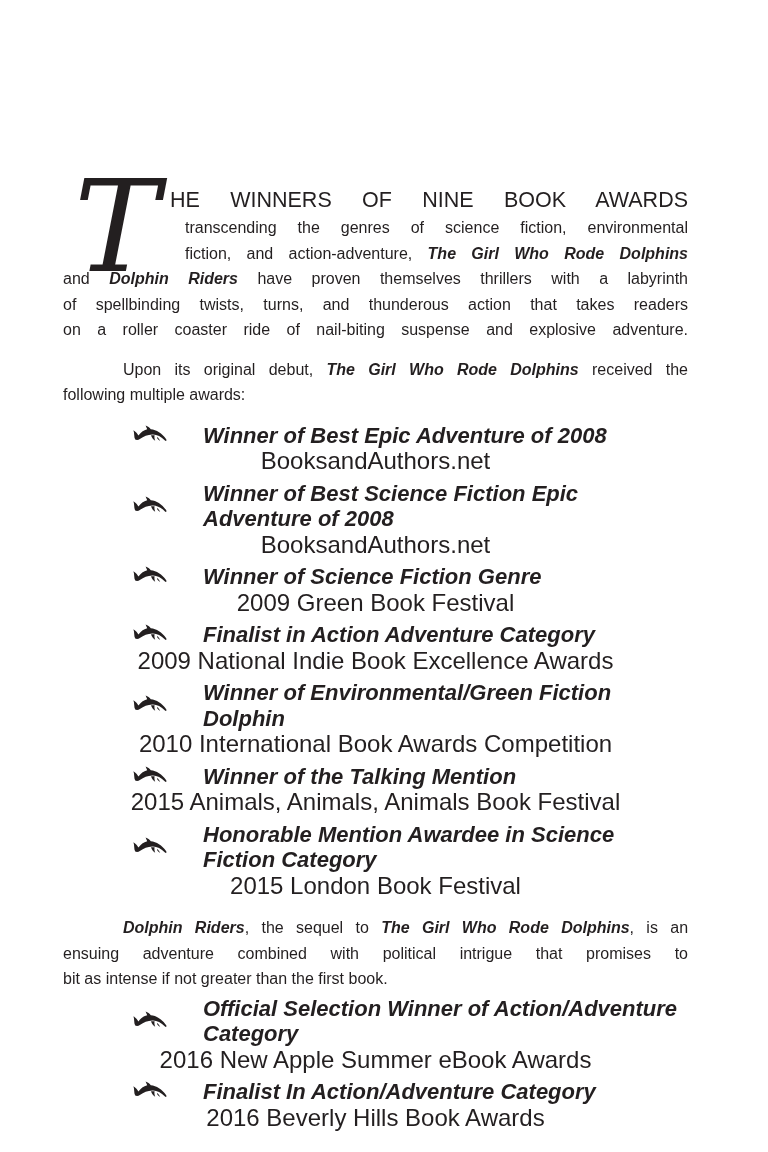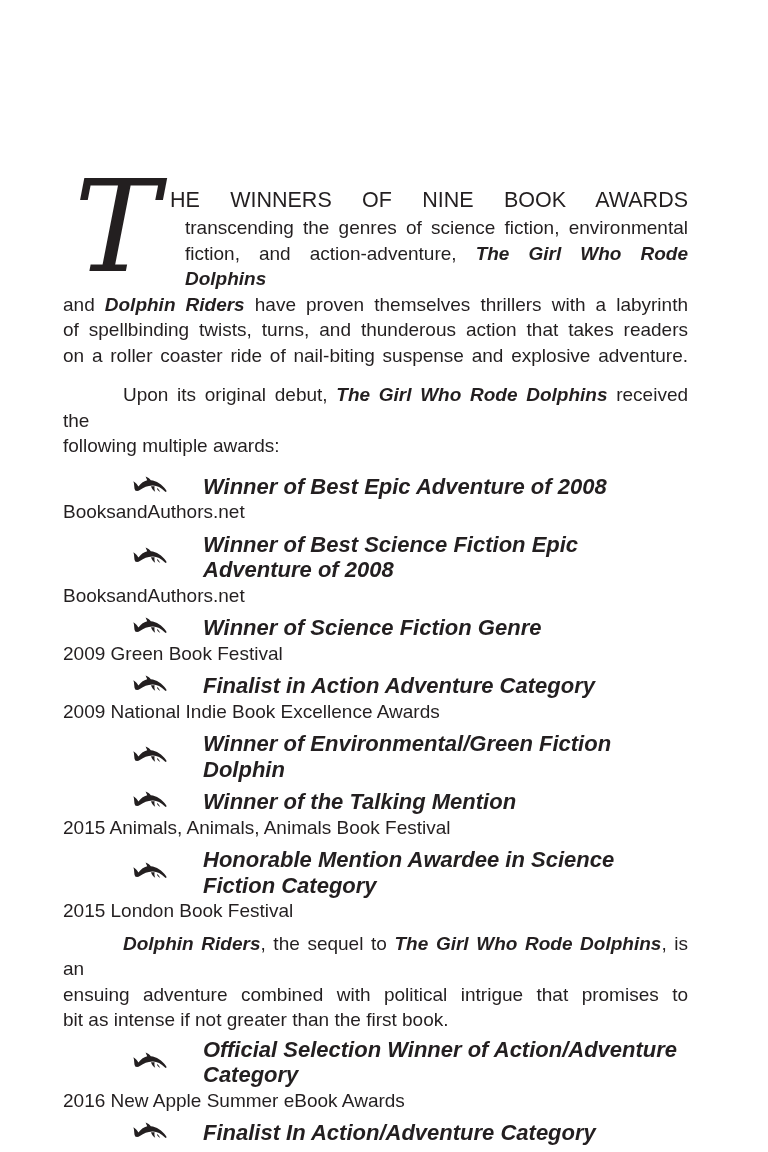--- a/index.html
+++ b/index.html
@@ -9,21 +9,21 @@
     background:#ffffff;
     font-family:"Liberation Sans",sans-serif;
     color:#231f20;
     overflow:hidden;
     margin:0 auto;
   }
   .content{
     position:absolute;
     left:63px;top:185px;width:625px;
   }
-  .line{line-height:25.5px;font-size:19px;}
+  .line{line-height:25.5px;font-size:16px;}
   .jst{text-align:justify;text-align-last:justify;-moz-text-align-last:justify;}
   .heading-line{
     font-size:21.5px;line-height:30px;
     padding-left:107px;
   }
   .pad2{padding-left:122px;}
   .ind{text-indent:60px;}
   .bi{font-weight:bold;font-style:italic;}
   .dropcap{
     position:absolute;
@@ -40,24 +40,24 @@
   .award-head{display:flex;align-items:center;}
   .dolphin-wrap{margin-left:70px;width:34px;height:21px;flex:0 0 auto;}
   .dolphin-wrap svg{display:block;width:34px;height:21px;}
   .dolphin-wrap path{fill:#231f20;}
   .award-title{
     margin-left:36px;
     font-size:22px;font-weight:bold;font-style:italic;
     line-height:25.5px;
   }
   .award-source{
-    text-align:left;
-    font-size:19px;line-height:25.5px;
-  }
-  .para-sequel{margin-top:7px;}
+    text-align:center;
+    font-size:24px;line-height:25.5px;
+  }
+  .para-sequel{margin-top:17px;}
   .awards-2{margin-top:4px;}
 </style>
 </head>
 <body>
 
 <div class="page">
 
   <div class="dropcap">T</div>
 
   <div class="content">
@@ -138,20 +138,21 @@
         <div class="award-head">
           <span class="dolphin-wrap">
               <svg viewBox="0 0 34 21">
                 <path d="M2.2,14.5 C0.8,12 1.6,8 0.4,5.2 C2.8,6.6 4.6,8.6 5.4,10.6 C7.6,7.4 10.6,5 14.2,4.2 L12.6,0.6 C14.8,1.4 16.6,2.6 17.8,4.2 C23.4,4.6 29,8.2 33.2,14.2 C34,15.4 33,16.6 32,15.6 C28,11.2 23.6,9.2 19.4,9.4 C14.6,9.6 10.4,11.4 7.2,13.8 C5.4,15.1 3.6,15.3 2.2,14.5 Z"></path>
                 <path d="M18,10.2 C18.8,12.6 20.2,14.6 22.2,15.8 C21.4,13.4 21.2,11.6 21.6,10.2 Z"></path>
                 <path d="M24.5,12 C25.6,13.2 26.6,14.6 27.2,16 C26,15.2 24.8,14.2 24,13 Z"></path>
               </svg>
             </span>
           <span class="award-title">Winner of Environmental/Green Fiction Dolphin</span>
         </div>
+        <div class="award-source">2010 International Book Awards Competition</div>
       </div>
 
       <div class="award">
         <div class="award-head">
           <span class="dolphin-wrap">
               <svg viewBox="0 0 34 21">
                 <path d="M2.2,14.5 C0.8,12 1.6,8 0.4,5.2 C2.8,6.6 4.6,8.6 5.4,10.6 C7.6,7.4 10.6,5 14.2,4.2 L12.6,0.6 C14.8,1.4 16.6,2.6 17.8,4.2 C23.4,4.6 29,8.2 33.2,14.2 C34,15.4 33,16.6 32,15.6 C28,11.2 23.6,9.2 19.4,9.4 C14.6,9.6 10.4,11.4 7.2,13.8 C5.4,15.1 3.6,15.3 2.2,14.5 Z"></path>
                 <path d="M18,10.2 C18.8,12.6 20.2,14.6 22.2,15.8 C21.4,13.4 21.2,11.6 21.6,10.2 Z"></path>
                 <path d="M24.5,12 C25.6,13.2 26.6,14.6 27.2,16 C26,15.2 24.8,14.2 24,13 Z"></path>
               </svg>

